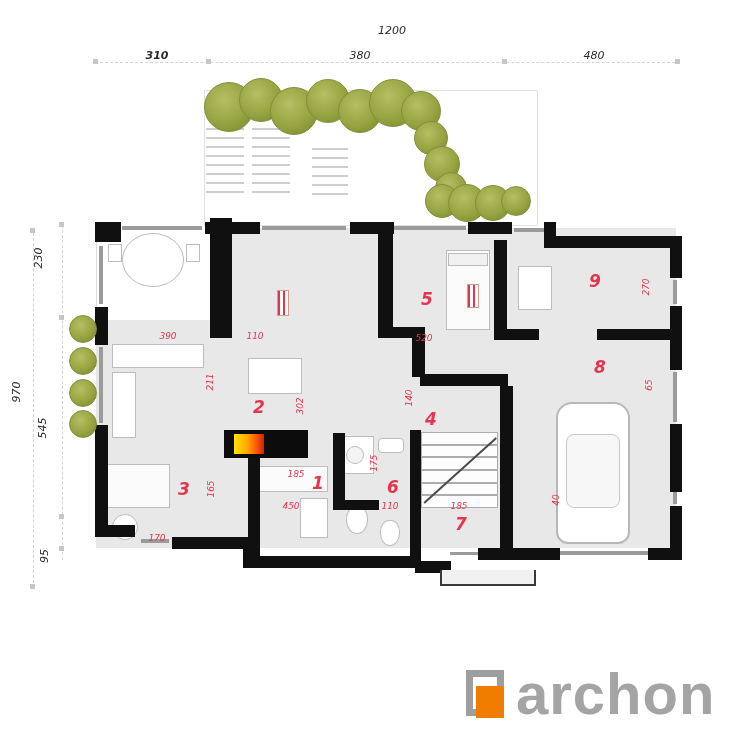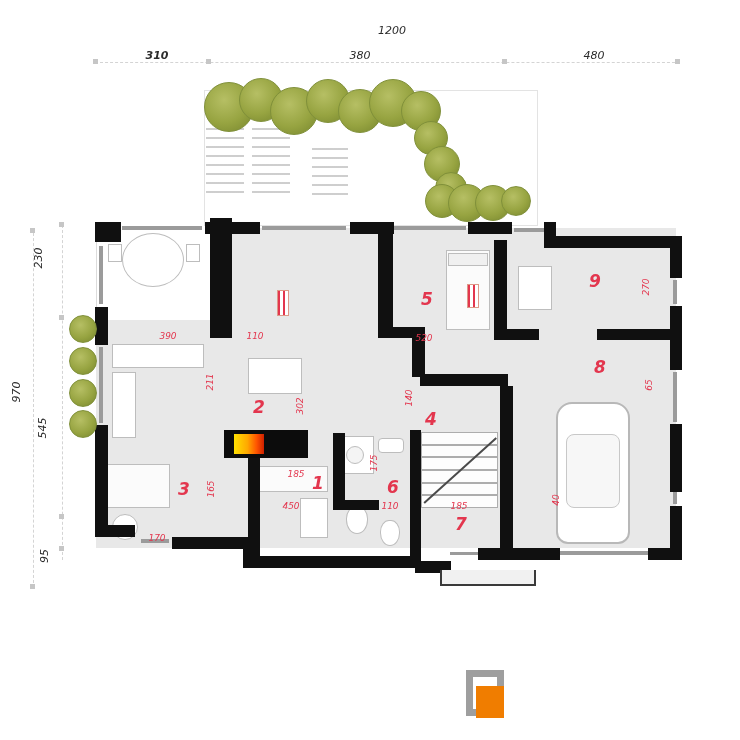--- a/index.html
+++ b/index.html
@@ -202,14 +202,15 @@
       <div class="dim-black" style="left: 594px; top: 55px;">480</div>
       <div class="dim-black rot" style="left: 38px; top: 258px;">230</div>
       <div class="dim-black rot" style="left: 16px; top: 392px;">970</div>
       <div class="dim-black rot" style="left: 42px; top: 428px;">545</div>
       <div class="dim-black rot" style="left: 44px; top: 556px;">95</div>
     </div>
 
   <div class="logo">
     <div class="logo-square"></div>
     <div class="logo-orange"></div>
+    <div class="logo-text">archon</div>
   </div>
 </div>
 
 </body></html>

